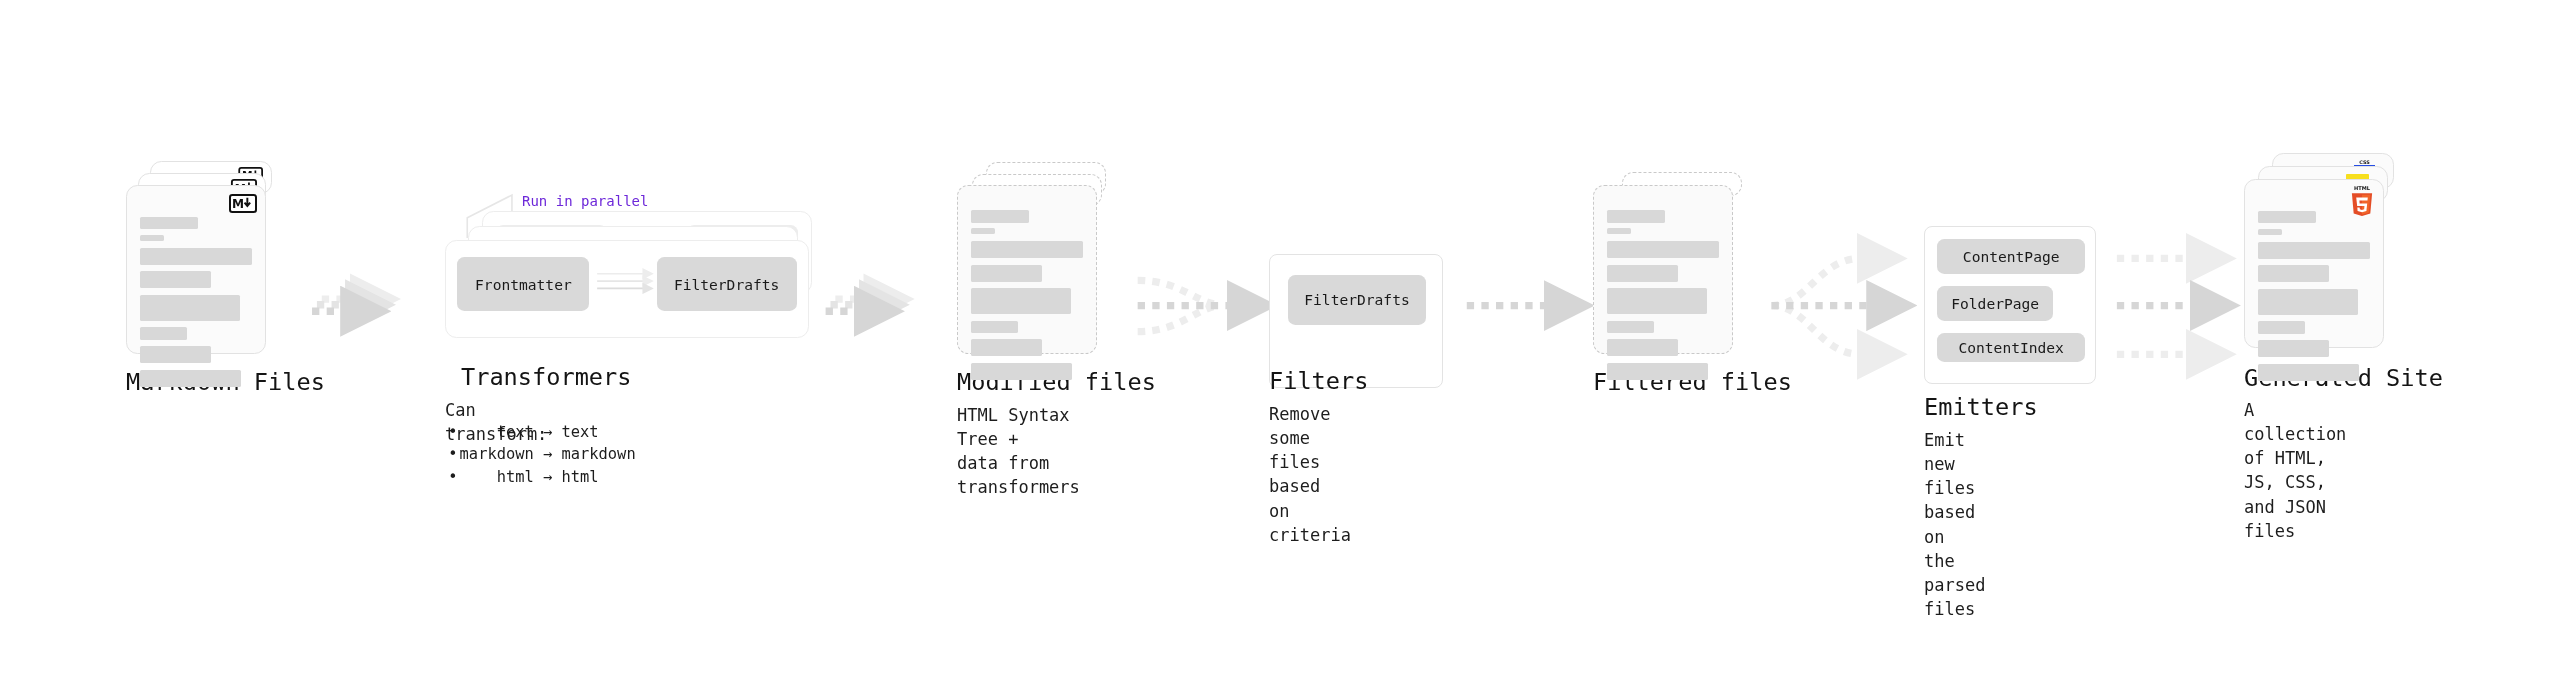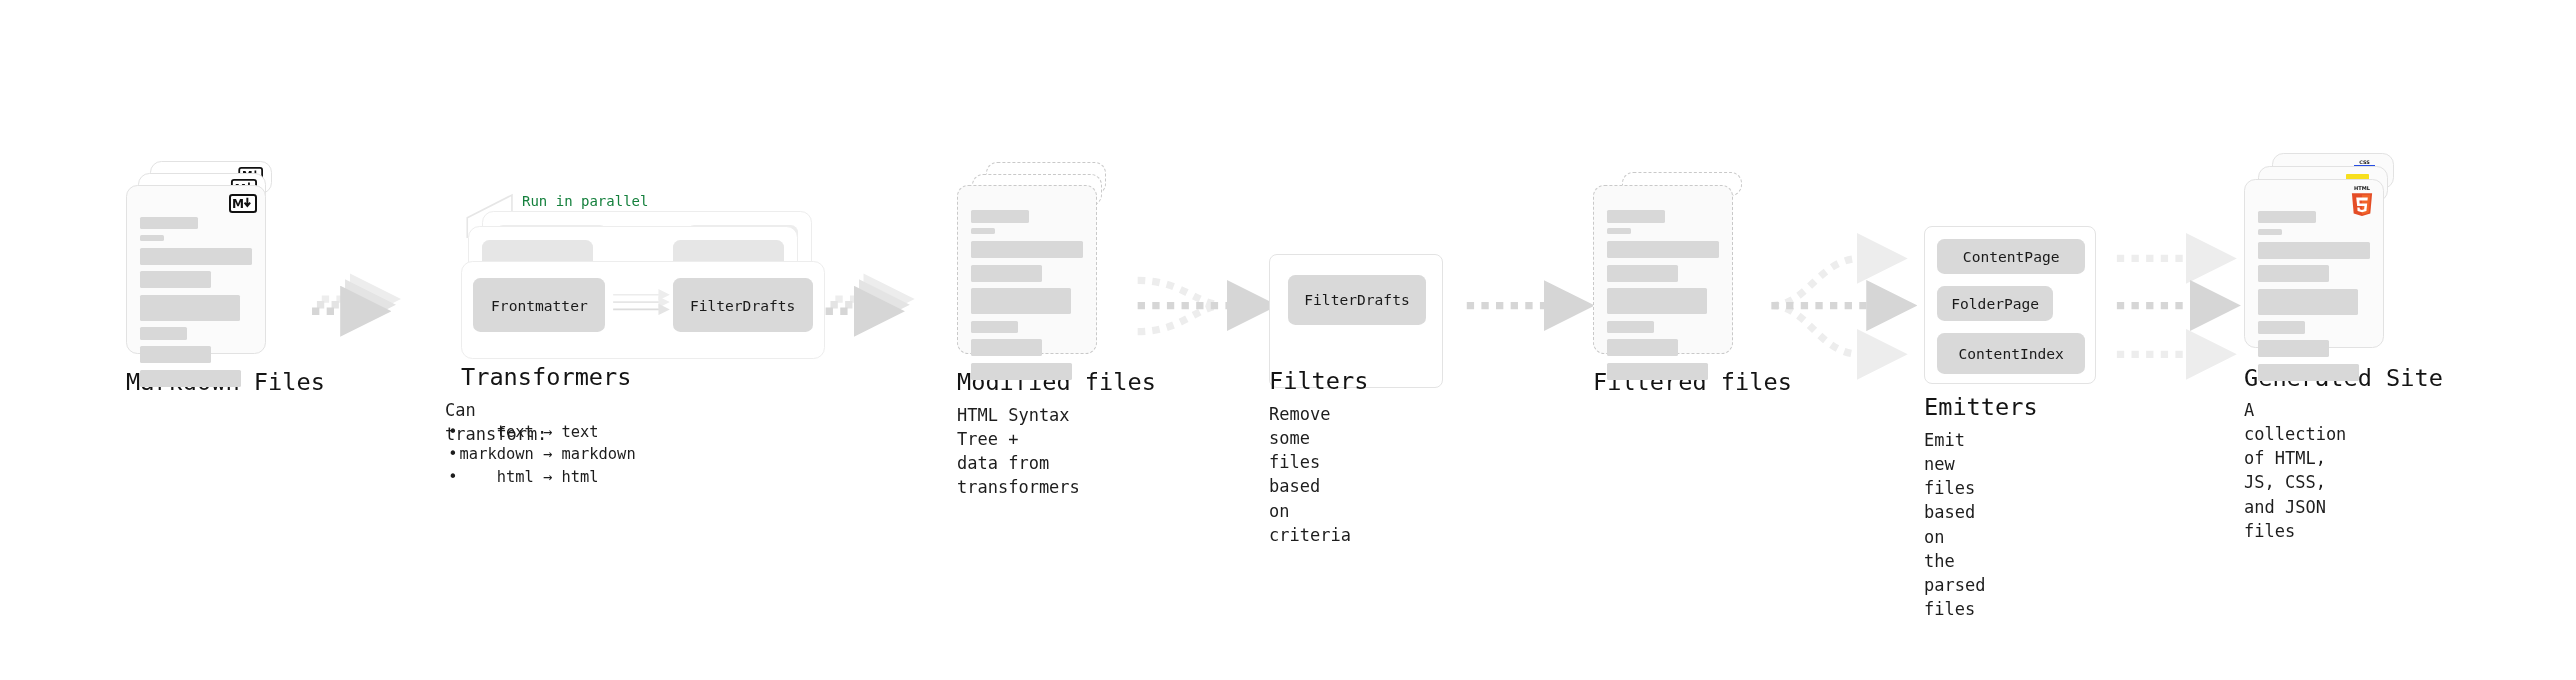--- a/index.html
+++ b/index.html
@@ -141,21 +141,21 @@
     font-family: "DejaVu Sans Mono", "Liberation Mono", monospace;
     font-size: 14.6px;
     color: #1a1a1a;
     white-space: nowrap;
   }
 
   .runlabel {
     position: absolute;
     font-family: "DejaVu Sans Mono", "Liberation Mono", monospace;
     font-size: 14px;
-    color: #15803d;
+    color: #6d28d9;
     white-space: nowrap;
   }
 
   svg.overlay { position:absolute; left:0; top:0; overflow:visible; }
 </style>
 </head>
 <body>
 
 <div id="canvas">
 
@@ -264,21 +264,21 @@
     <div class="tf-layer" style="left:37px; top:26px; width:330px; height:83px; z-index:1;">
       <div class="tf-chip" style="left:13px; top:13px; width:111px; height:50px; background:#ededed;"></div>
       <div class="tf-chip" style="right:13px; top:13px; width:111px; height:50px; background:#ededed;"></div>
     </div>
 
     <div class="tf-layer" style="left:23px; top:41px; width:330px; height:83px; z-index:2;">
       <div class="tf-chip" style="left:13px; top:13px; width:111px; height:50px; background:#e6e6e6;"></div>
       <div class="tf-chip" style="right:13px; top:13px; width:111px; height:50px; background:#e6e6e6;"></div>
     </div>
 
-    <div class="tf-layer" style="left:16px; top:55px; width:364px; height:98px; z-index:3;margin-top:21px;">
+    <div class="tf-layer" style="left:0px; top:55px; width:364px; height:98px; z-index:3;">
       <div class="tf-chip" style="left:11.4px; top:16.3px; width:132px; height:54px;">Frontmatter</div>
       <div class="tf-chip" style="right:11.4px; top:16.3px; width:140px; height:54px;">FilterDrafts</div>
       <svg class="overlay" width="364" height="98" viewBox="0 0 448 120">
         <path d="M186,40 L243,40" stroke="#ececec" stroke-width="2" fill="none" marker-end="url(#ahl)"></path>
         <path d="M186,49 L243,49" stroke="#e6e6e6" stroke-width="2" fill="none" marker-end="url(#ahl)"></path>
         <path d="M186,58 L243,58" stroke="#dcdcdc" stroke-width="2" fill="none" marker-end="url(#ahm)"></path>
       </svg>
     </div>
 
     <div class="cap-title" style="position:absolute; left:16px; top:180px;">Transformers</div>
@@ -333,21 +333,21 @@
           <div class="bar r7"></div>
       </div>
     </div>
     <div class="cap-title" style="position:absolute; left:0; top:203px;">Filtered files</div>
   </div>
 
   <div class="stage" style="left:1924px; top:226px;">
     <div class="modbox" style="left:0; top:0; width:172px; height:158px;">
       <div class="chip" style="position:absolute; left:12.2px; top:12.2px; width:148px; height:35px;">ContentPage</div>
       <div class="chip" style="position:absolute; left:12.2px; top:59px; width:116px; height:35px;">FolderPage</div>
-      <div class="chip" style="position:absolute; left:12.2px; top:106px; width:148px; height:41px;">ContentIndex</div>
+      <div class="chip" style="position:absolute; left:12.2px; top:106px; width:148px; height:29px;">ContentIndex</div>
     </div>
     <div class="cap-title" style="position:absolute; left:0; top:169px;">Emitters</div>
     <div class="cap-sub" style="position:absolute; left:0; top:202px; margin-top:0;">Emit new files based on
 the parsed files</div>
   </div>
 
   <div class="stage" style="left:2244px; top:161px;">
 
     <div class="doc" style="left:28px; top:-8.1px; width:122px; height:36px; z-index:1;">
       <div class="doc-badge" style="top:4.1px; right:18px;">

